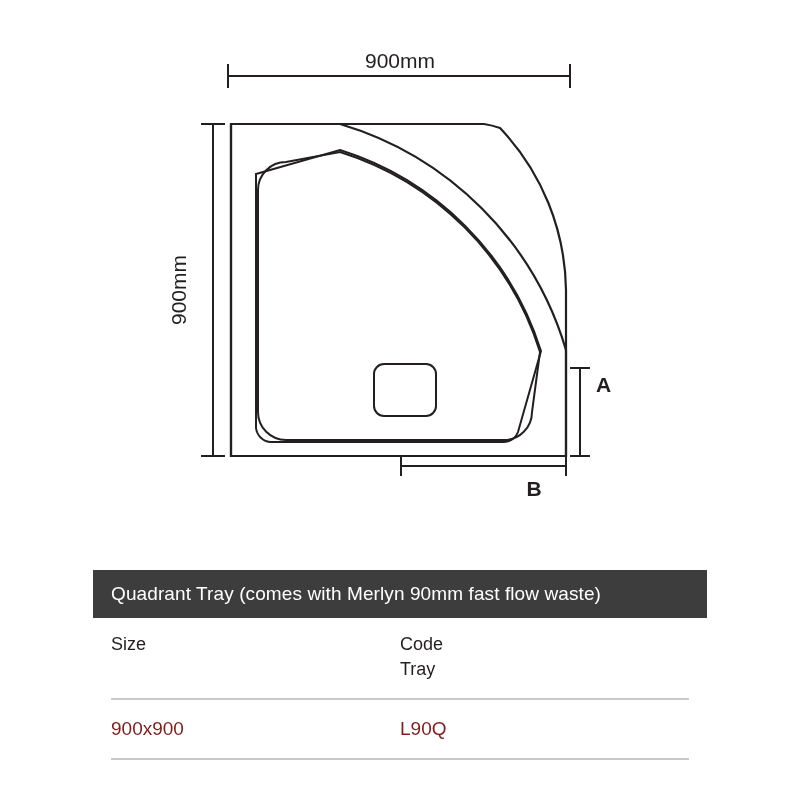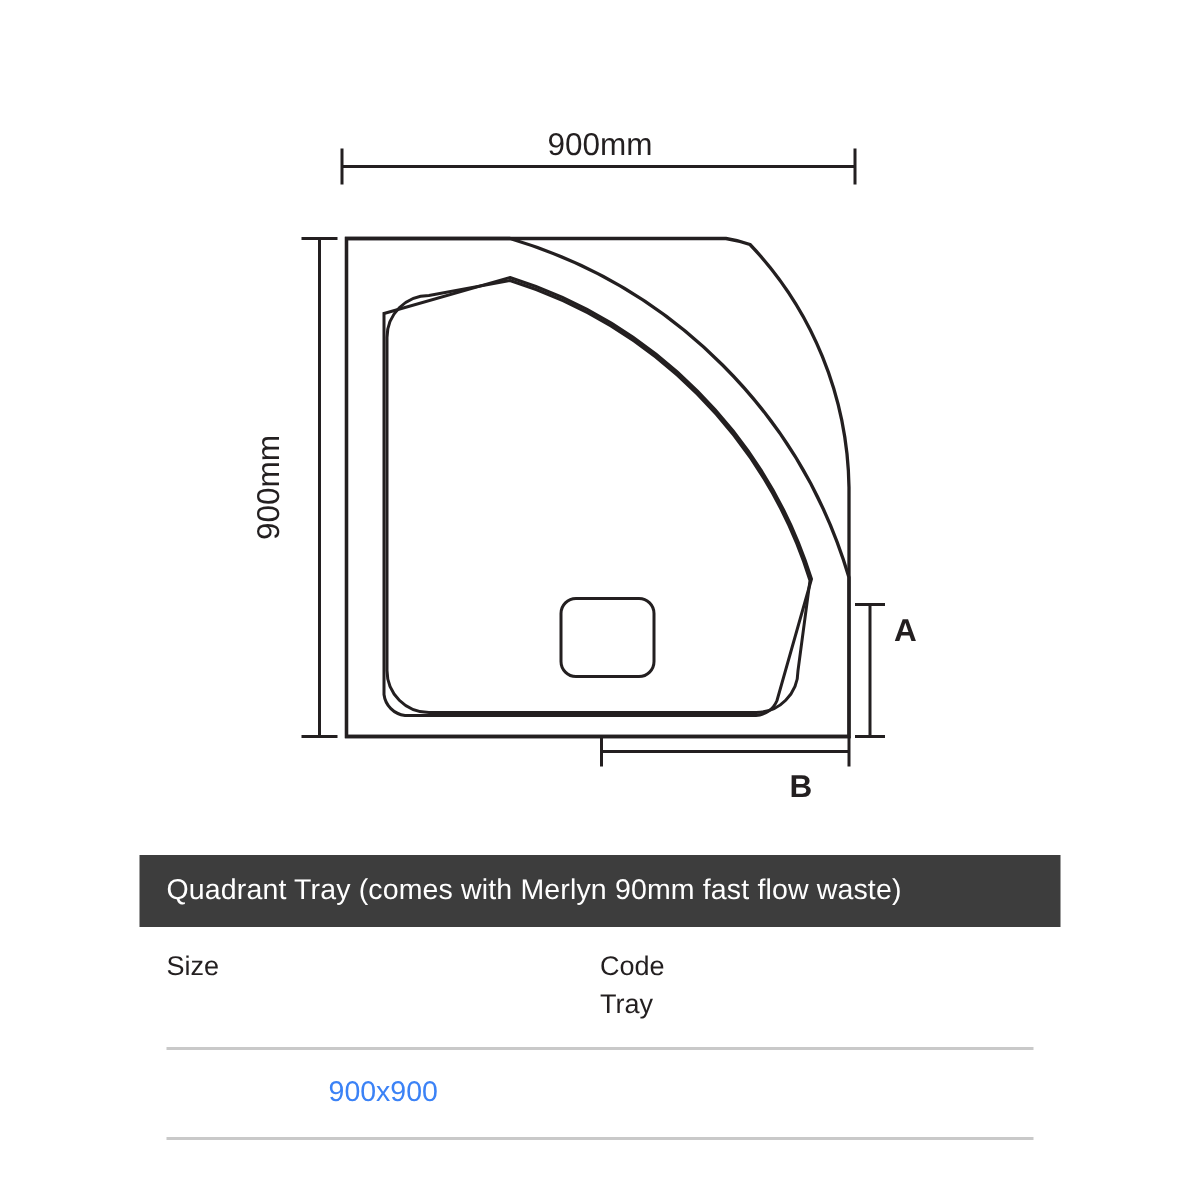--- a/index.html
+++ b/index.html
@@ -15,21 +15,20 @@
     position: relative;
     overflow: hidden;
   }
 
   #diagram-wrap {
     position: absolute;
     left: 0;
     top: 0;
     width: 644px;
     height: 560px;
-    margin-top: 35px;
   }
 
   #svg-diagram {
     display: block;
   }
 
   .dim-label {
     font-family: "Liberation Sans", sans-serif;
     font-size: 21px;
     fill: #231f20;
@@ -96,22 +95,21 @@
     background: #c9c9c9;
     margin: 0 18px;
   }
 
   #data-row {
     padding-top: 18px;
     padding-bottom: 18px;
   }
   #data-row .cell {
     font-size: 19px;
-    color: #3b82f6;
-    text-align: center;
+    color: #7f1d1d;
   }
 </style>
 </head>
 <body>
 
 <div id="diagram-wrap">
   <svg id="svg-diagram" width="800" height="560" viewBox="0 0 800 560" xmlns="http://www.w3.org/2000/svg">
 
     <g>
       <line x1="228" y1="76" x2="570" y2="76" stroke="#231f20" stroke-width="2"></line>
@@ -177,17 +175,20 @@
       <div class="cell">Tray</div>
     </div>
   </div>
 
   <div class="divider"></div>
 
   <div class="table-row" id="data-row">
     <div class="col-size">
       <div class="cell">900x900</div>
     </div>
+    <div class="col-order">
+      <div class="cell">L90Q</div>
+    </div>
   </div>
 
   <div class="divider"></div>
 
 </div>
 
 </body></html>

